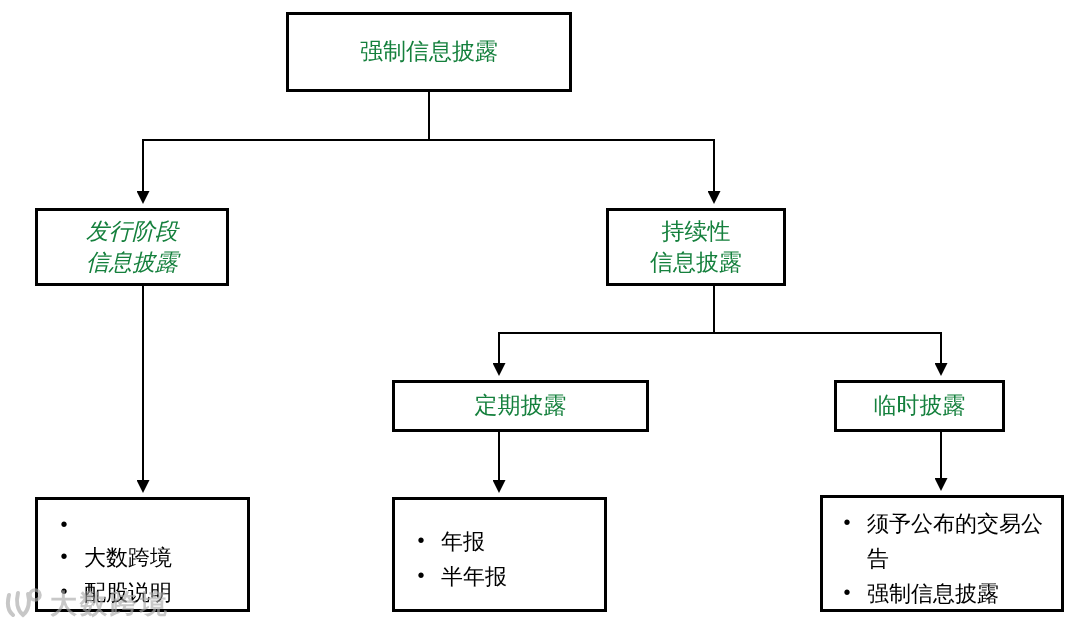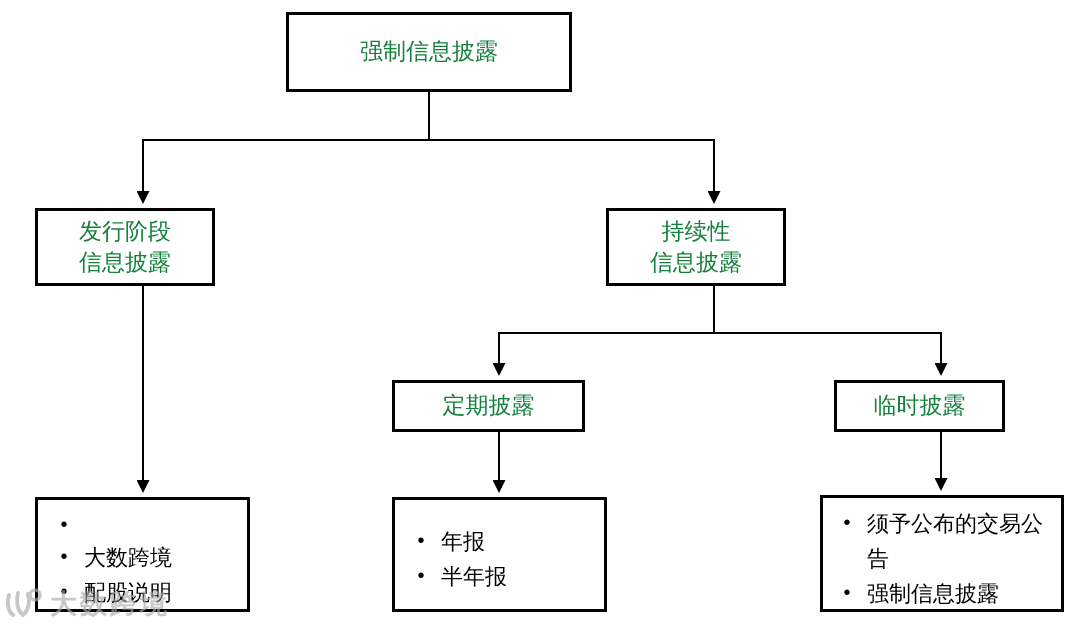--- a/index.html
+++ b/index.html
@@ -30,23 +30,23 @@
     display: flex;
     flex-direction: column;
     align-items: center;
     justify-content: center;
     text-align: center;
     font-size: 23px;
     line-height: 1.35;
     z-index: 2;
   }
   .node-root      { left: 286px; top: 12px;  width: 286px; height: 80px; }
-  .node-issuance  { left: 35px;  top: 208px; width: 180px; height: 78px; }
+  .node-issuance  { left: 35px;  top: 208px; width: 194px; height: 78px; font-style: italic; }
   .node-continuous{ left: 606px; top: 208px; width: 180px; height: 78px; }
-  .node-periodic  { left: 392px; top: 380px; width: 193px; height: 52px; }
+  .node-periodic  { left: 392px; top: 380px; width: 257px; height: 52px; }
   .node-adhoc     { left: 834px; top: 380px; width: 171px; height: 52px; }
 
   .leaf {
     position: absolute;
     box-sizing: border-box;
     border: 3px solid #000000;
     background: #ffffff;
     color: #000000;
     font-size: 22px;
     z-index: 2;

